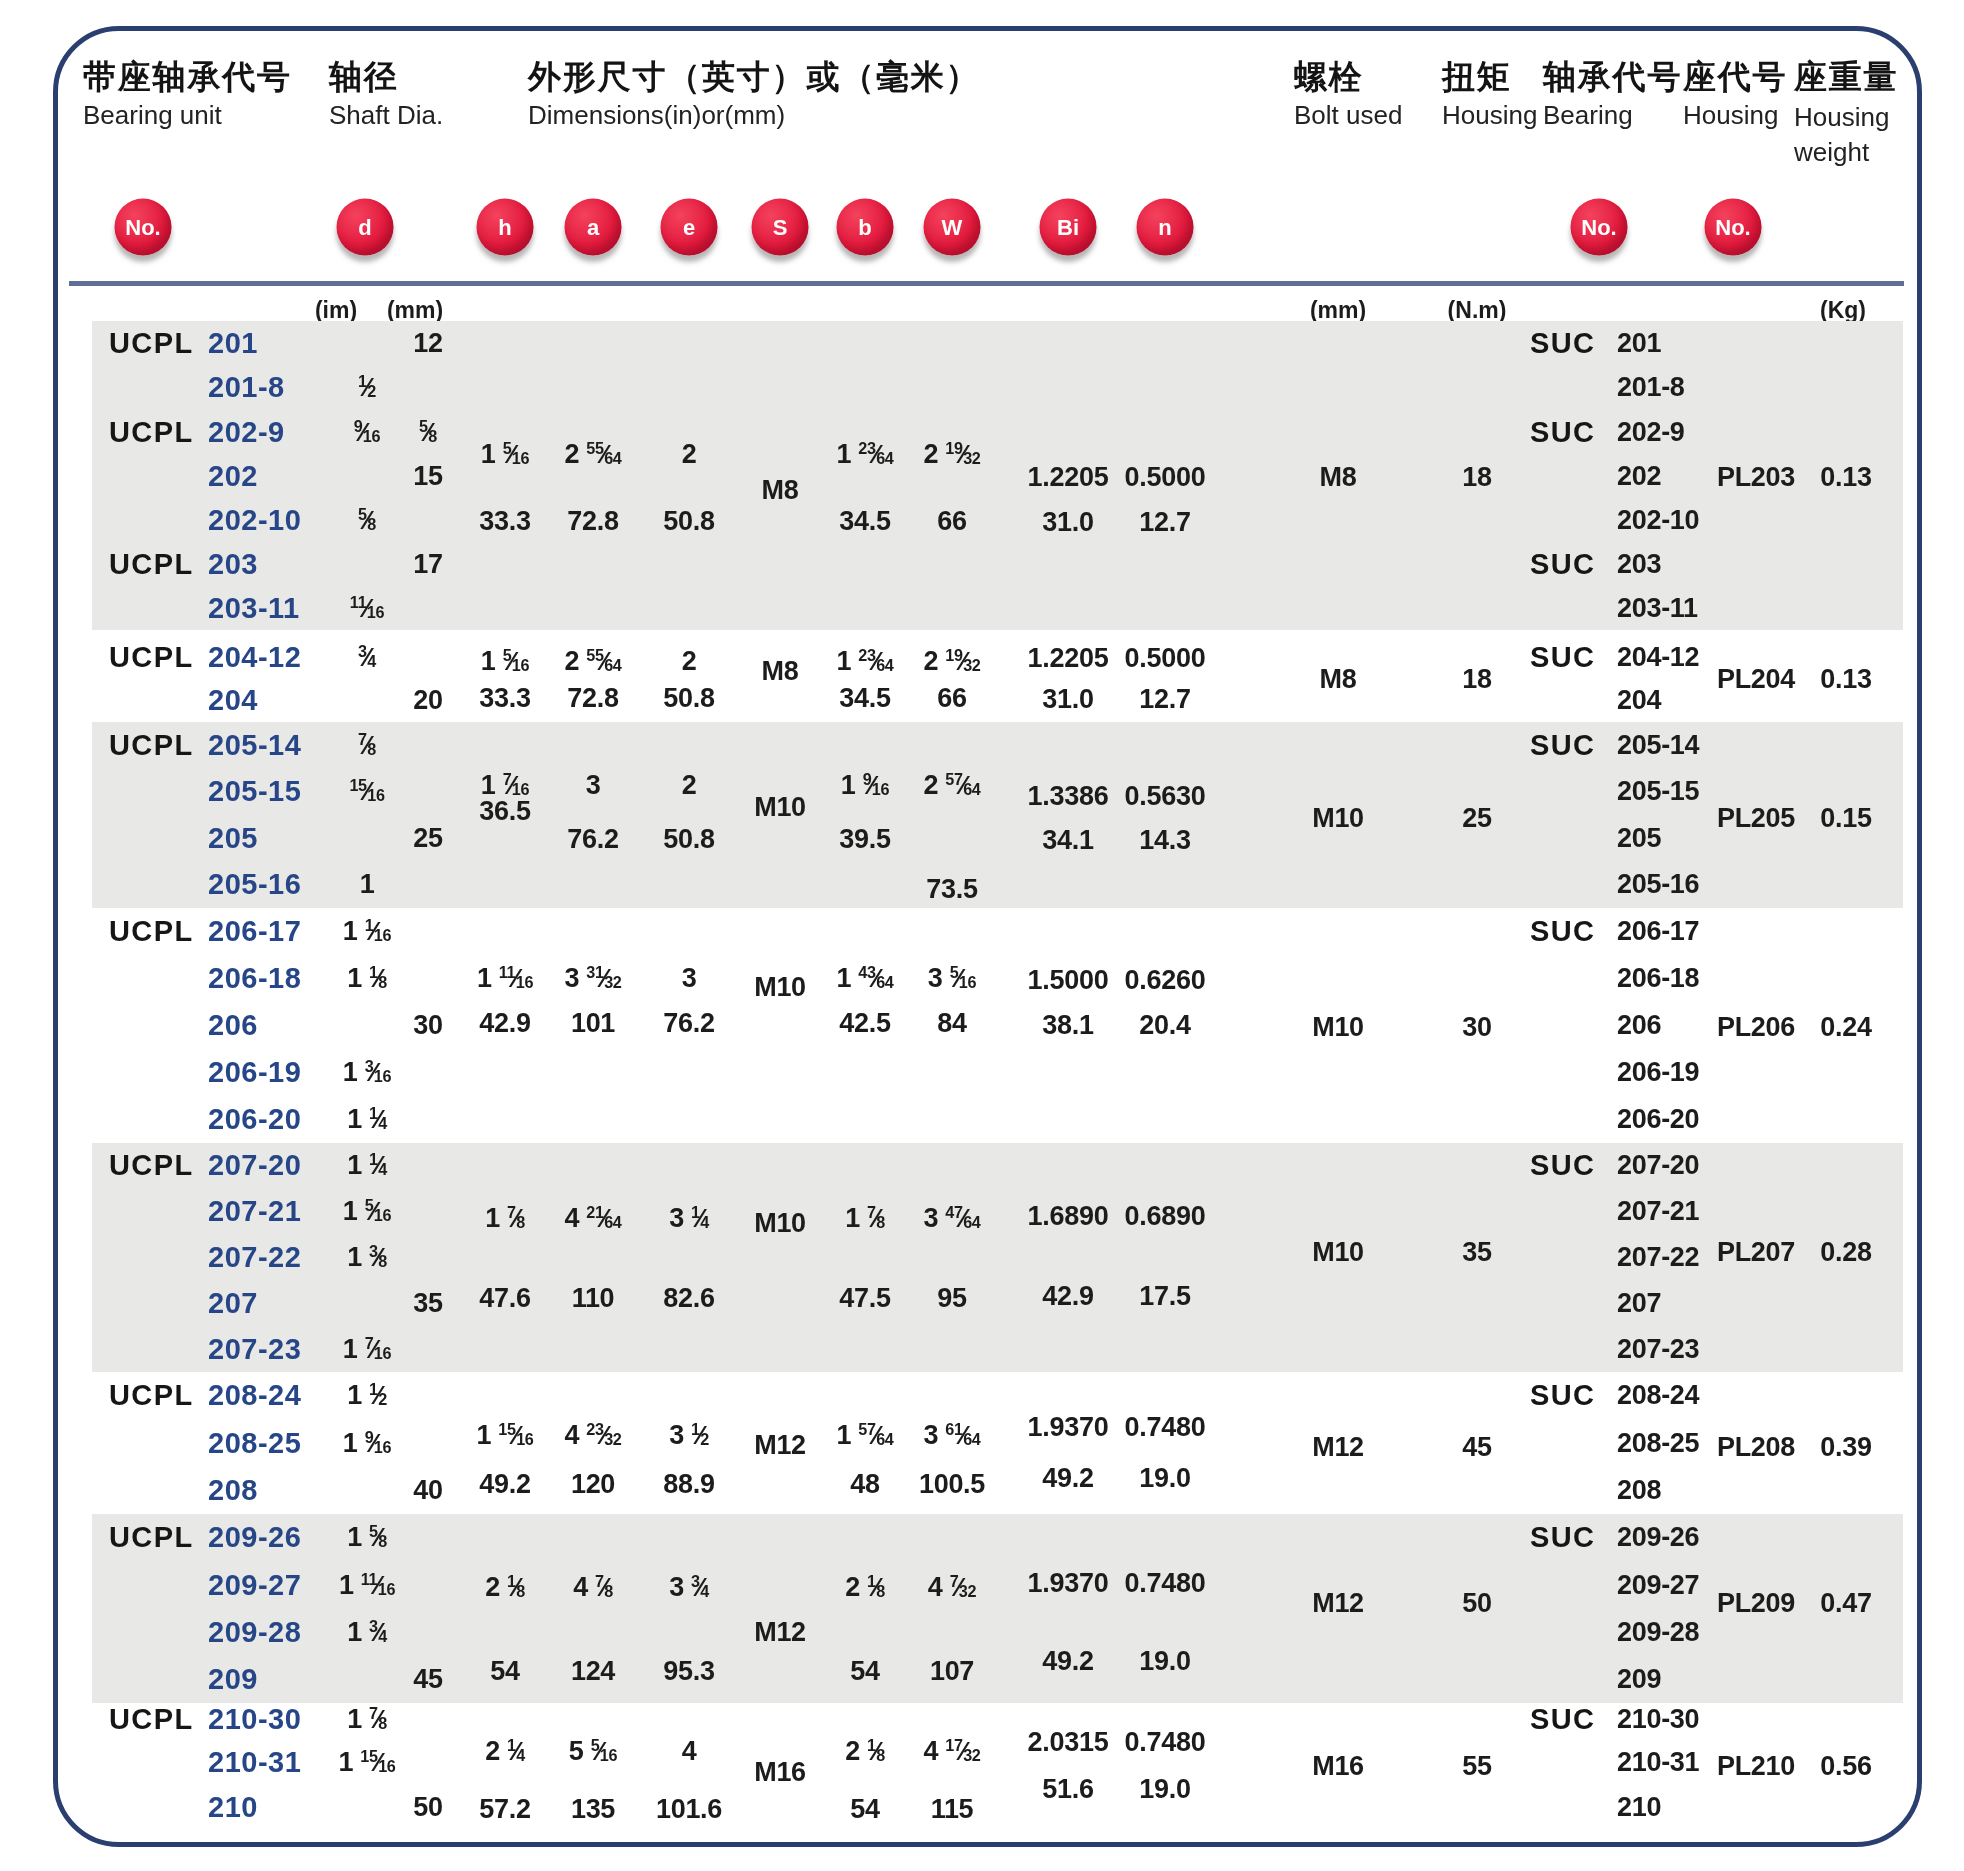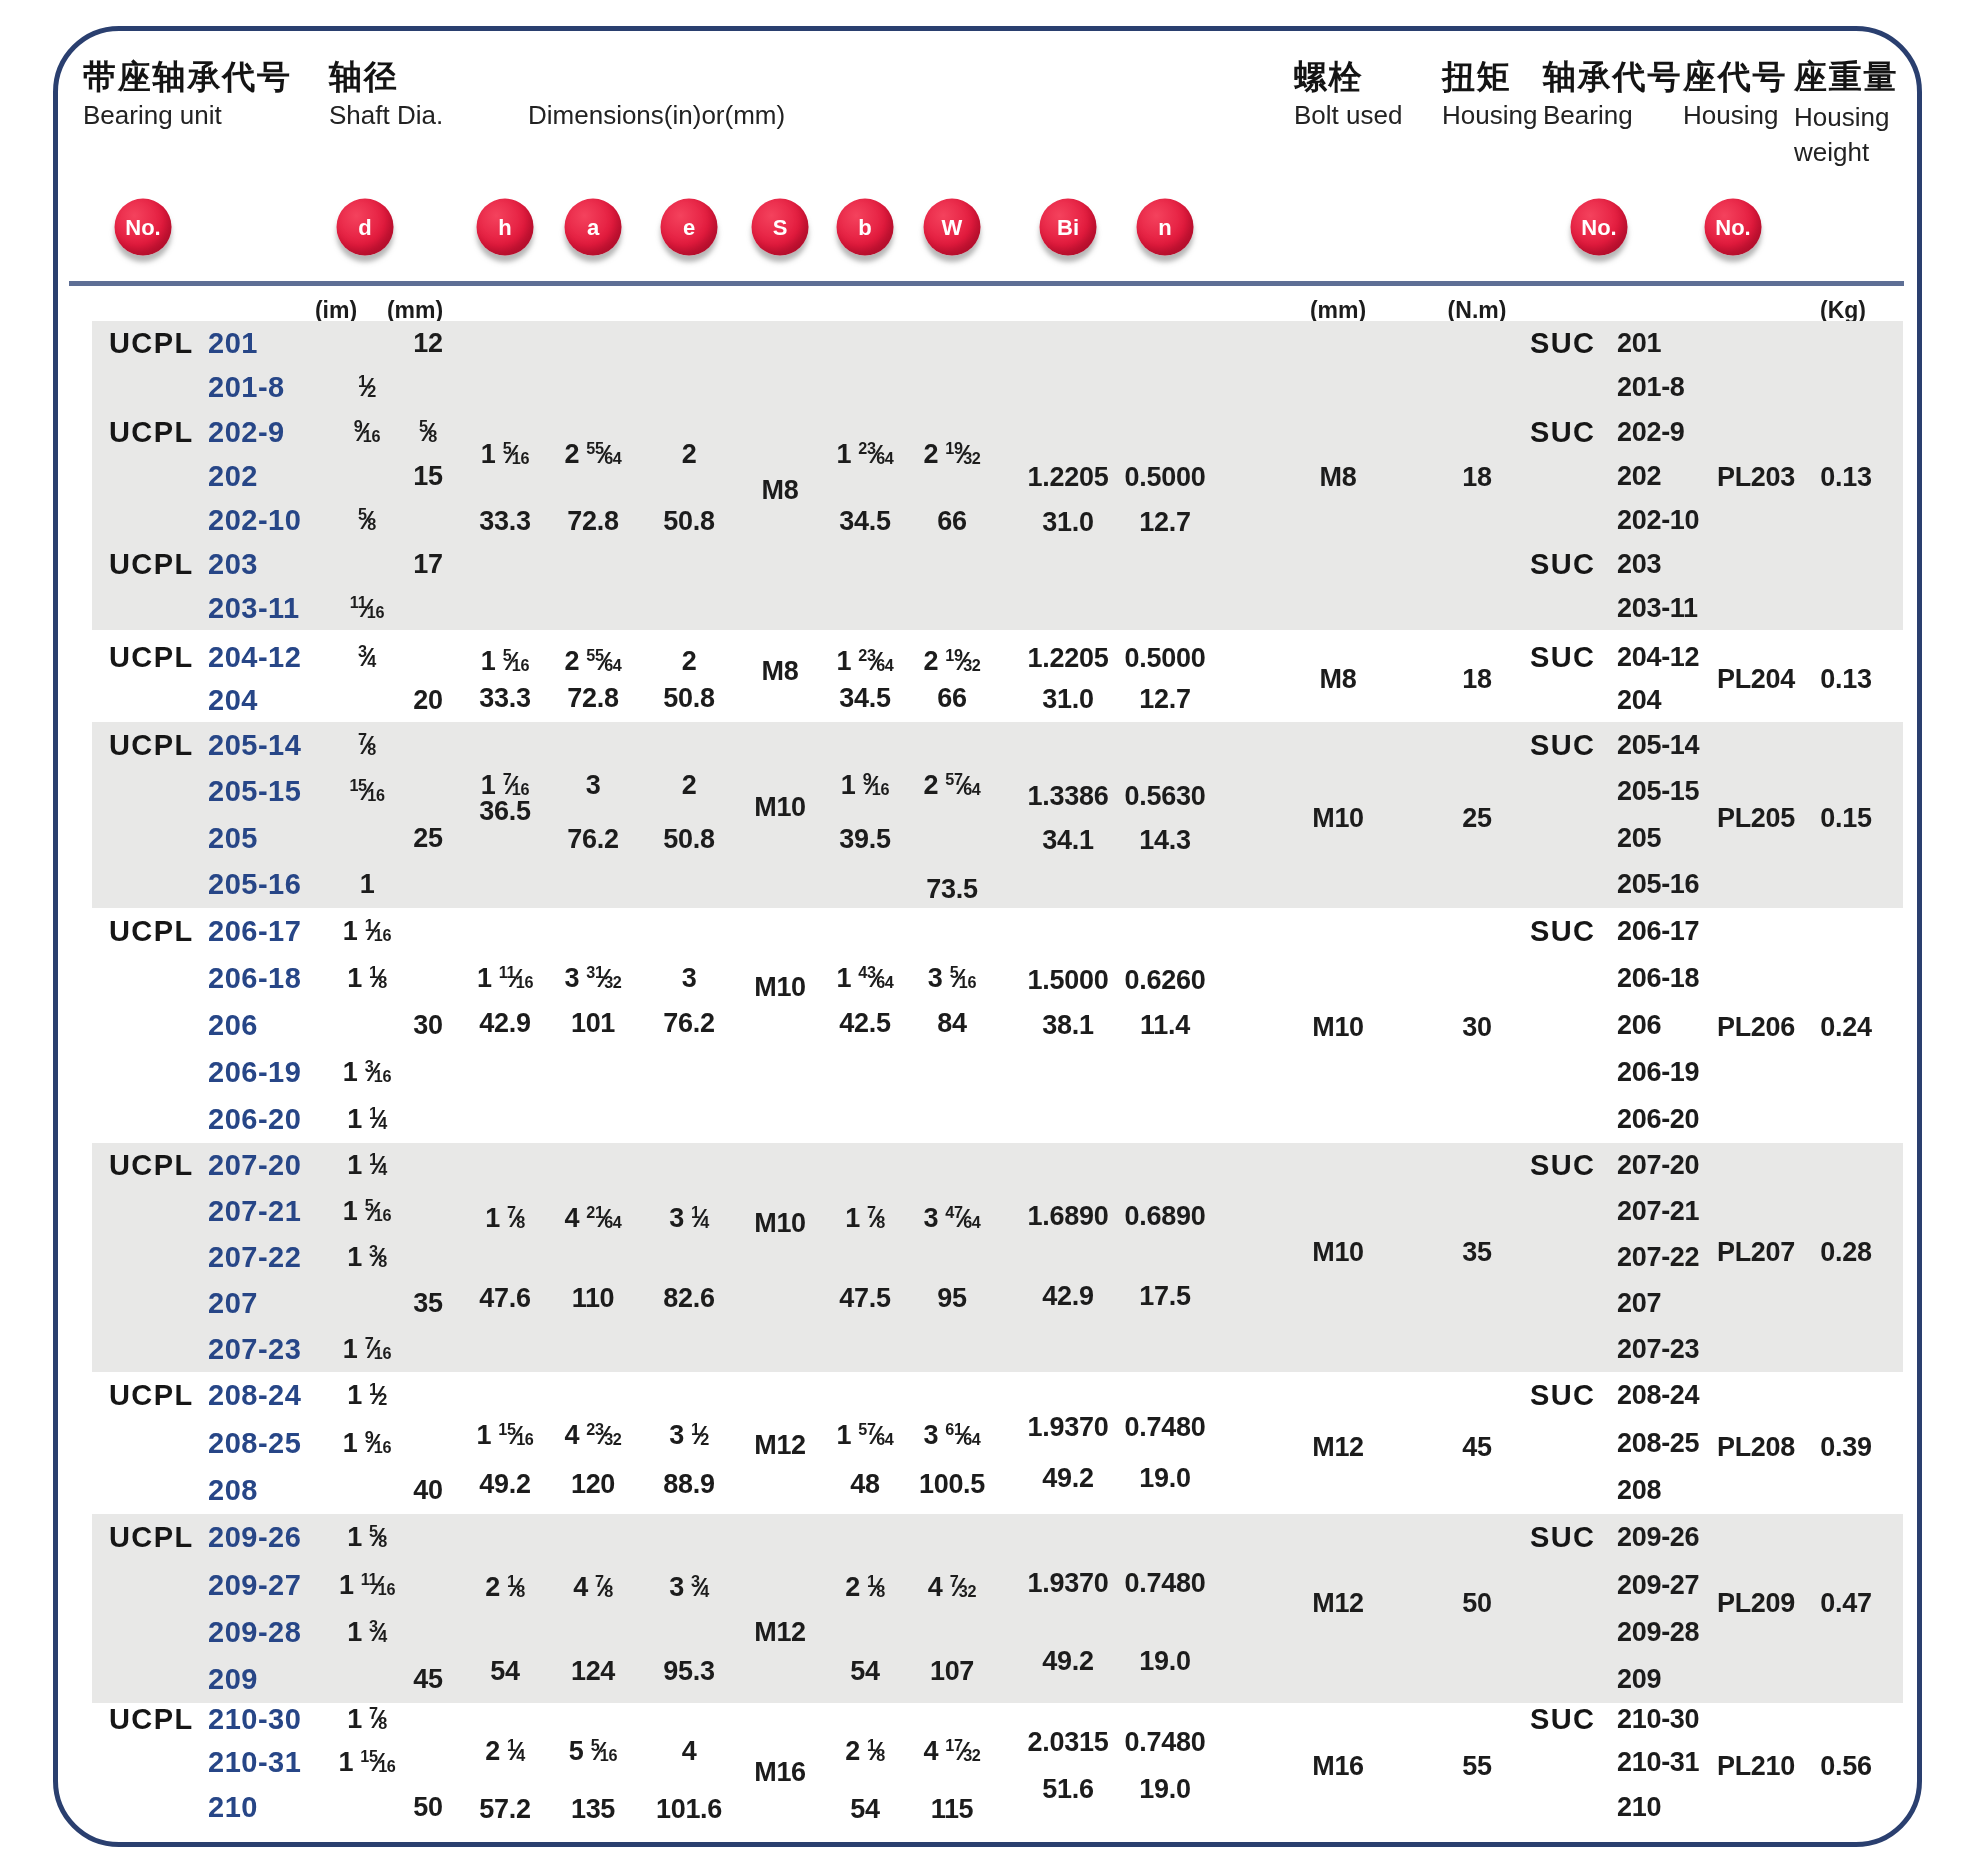--- a/index.html
+++ b/index.html
@@ -32,20 +32,21 @@
 </head>
 <body>
 
 <div id="stage">
   <div id="card"></div>
 
   <div class="abs hdr-zh" style="left:83px;top:55px">带座轴承代号</div>
   <div class="abs hdr-en" style="left:83px;top:100px">Bearing unit</div>
   <div class="abs hdr-zh" style="left:329px;top:55px">轴径</div>
   <div class="abs hdr-en" style="left:329px;top:100px">Shaft Dia.</div>
+  <div class="abs hdr-zh" style="left:528px;top:55px">外形尺寸（英寸）或（毫米）</div>
   <div class="abs hdr-en" style="left:528px;top:100px">Dimensions(in)or(mm)</div>
   <div class="abs hdr-zh" style="left:1294px;top:55px">螺栓</div>
   <div class="abs hdr-en" style="left:1294px;top:100px">Bolt used</div>
   <div class="abs hdr-zh" style="left:1442px;top:55px">扭矩</div>
   <div class="abs hdr-en" style="left:1442px;top:100px">Housing</div>
   <div class="abs hdr-zh" style="left:1543px;top:55px">轴承代号</div>
   <div class="abs hdr-en" style="left:1543px;top:100px">Bearing</div>
   <div class="abs hdr-zh" style="left:1683px;top:55px">座代号</div>
   <div class="abs hdr-en" style="left:1683px;top:100px">Housing</div>
   <div class="abs hdr-zh" style="left:1794px;top:55px">座重量</div>
@@ -208,21 +209,21 @@
         <div class="abs num c" style="left: 865px; top: 978px;"><span>1</span> <span class="fr"><span class="fn">43</span><span class="fs">⁄</span><span class="fd">64</span></span></div>
         <div class="abs num c" style="left: 952px; top: 978px;"><span>3</span> <span class="fr"><span class="fn">5</span><span class="fs">⁄</span><span class="fd">16</span></span></div>
         <div class="abs num c" style="left: 505px; top: 1023px;">42.9</div>
         <div class="abs num c" style="left: 593px; top: 1023px;">101</div>
         <div class="abs num c" style="left: 689px; top: 1023px;">76.2</div>
         <div class="abs num c" style="left: 865px; top: 1023px;">42.5</div>
         <div class="abs num c" style="left: 952px; top: 1023px;">84</div>
         <div class="abs num c" style="left: 1068px; top: 980px;">1.5000</div>
         <div class="abs num c" style="left: 1165px; top: 980px;">0.6260</div>
         <div class="abs num c" style="left: 1068px; top: 1025px;">38.1</div>
-        <div class="abs num c" style="left: 1165px; top: 1025px;">11.4</div>
+        <div class="abs num c" style="left: 1165px; top: 1025px;">20.4</div>
         <div class="abs num c" style="left: 1338px; top: 1027px;">M10</div>
         <div class="abs num c" style="left: 1477px; top: 1027px;">30</div>
         <div class="abs prefix l" style="left: 1530px; top: 931px;">SUC</div>
         <div class="abs num l" style="left: 1617px; top: 931px;">206-17</div>
         <div class="abs num l" style="left: 1617px; top: 978px;">206-18</div>
         <div class="abs num l" style="left: 1617px; top: 1025px;">206</div>
         <div class="abs num l" style="left: 1617px; top: 1072px;">206-19</div>
         <div class="abs num l" style="left: 1617px; top: 1119px;">206-20</div>
         <div class="abs num c" style="left: 1756px; top: 1027px;">PL206</div>
         <div class="abs num c" style="left: 1846px; top: 1027px;">0.24</div>

